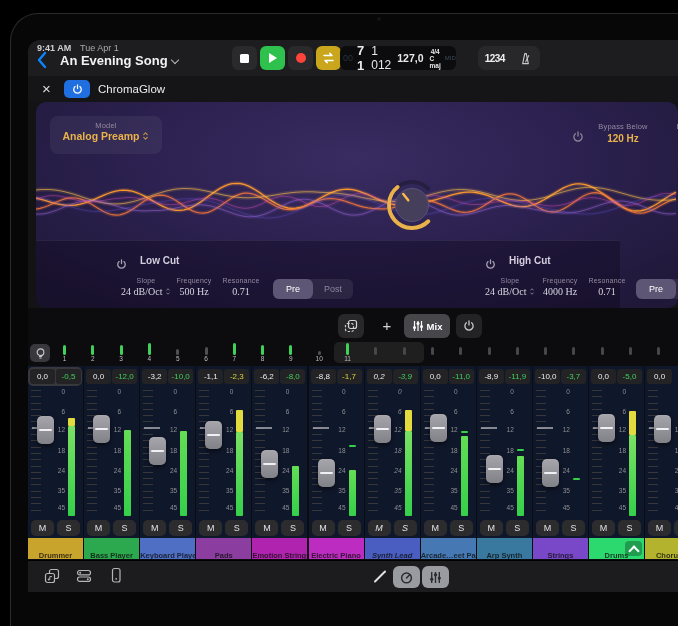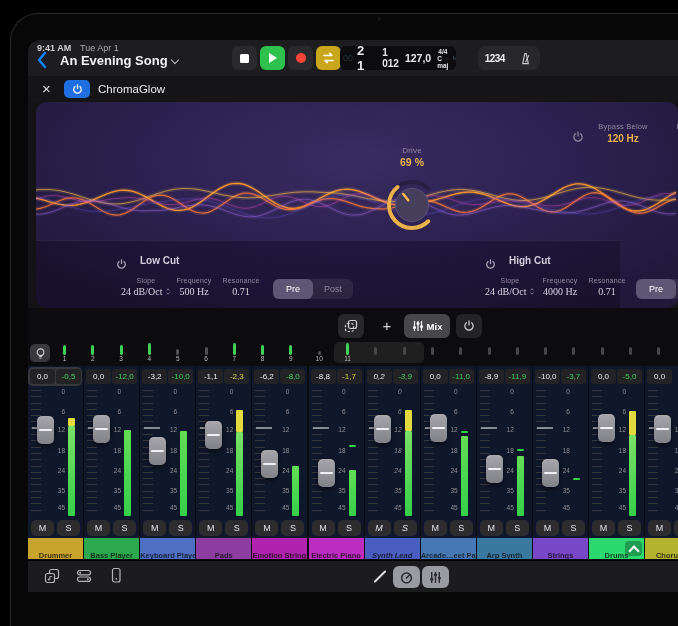--- a/index.html
+++ b/index.html
@@ -109,22 +109,22 @@
         </div>
         <div class="ttile" style="left:288px;background:#c9a61c;">
           <svg width="15" height="12" viewBox="0 0 15 12">
             <path d="M3 3.6h8l-2.2-2.2M12 8.4H4l2.2 2.2" stroke="#fff" stroke-width="1.5" fill="none" stroke-linecap="round" stroke-linejoin="round"></path>
           </svg>
         </div>
 
         
         <div id="lcd">
           <span style="font-size:9px;color:#26333c;margin-left:3px;">00</span>
-          <span style="font-size:13px;font-weight:700;margin-left:4px;">2 1</span>
-          <span style="font-size:10px;font-weight:700;margin-left:18px;">1 012</span>
+          <span style="font-size:13px;font-weight:700;margin-left:4px;">7 1</span>
+          <span style="font-size:12px;font-weight:400;margin-left:7px;">1 012</span>
           <span class="lcd-div"></span>
           <span style="font-size:10.5px;font-weight:600;">127,0</span>
           <span class="lcd-div"></span>
           <span style="display:flex;flex-direction:column;align-items:center;line-height:7px;">
             <span style="font-size:6.5px;font-weight:700;">4/4</span>
             <span style="font-size:6.5px;font-weight:700;">C maj</span>
           </span>
           <span style="font-size:6px;color:#3c4c59;margin-left:4px;">MIDI</span>
         </div>
 
@@ -158,40 +158,46 @@
             <path d="M0.0 36.0 L4.0 35.6 L8.0 35.5 L12.0 35.5 L16.0 35.7 L20.0 36.1 L24.0 36.8 L28.0 37.6 L32.0 38.6 L36.0 39.7 L40.0 40.9 L44.0 42.2 L48.0 43.6 L52.0 44.9 L56.0 46.1 L60.0 47.2 L64.0 48.2 L68.0 49.0 L72.0 49.6 L76.0 49.9 L80.0 50.0 L84.0 49.8 L88.0 49.4 L92.0 48.7 L96.0 47.8 L100.0 46.8 L104.0 45.6 L108.0 44.3 L112.0 42.9 L116.0 41.5 L120.0 40.1 L124.0 38.8 L128.0 37.6 L132.0 36.6 L136.0 35.8 L140.0 35.1 L144.0 34.7 L148.0 34.5 L152.0 34.6 L156.0 34.8 L160.0 35.2 L164.0 35.8 L168.0 36.6 L172.0 37.4 L176.0 38.3 L180.0 39.3 L184.0 40.2 L188.0 41.1 L192.0 41.8 L196.0 42.5 L200.0 43.1 L204.0 43.5 L208.0 43.7 L212.0 43.8 L216.0 43.7 L220.0 43.5 L224.0 43.1 L228.0 42.7 L232.0 42.1 L236.0 41.5 L240.0 40.9 L244.0 40.2 L248.0 39.6 L252.0 39.1 L256.0 38.6 L260.0 38.2 L264.0 38.0 L268.0 37.8 L272.0 37.8 L276.0 37.8 L280.0 38.0 L284.0 38.3 L288.0 38.4 L292.0 38.6 L296.0 38.8 L300.0 39.1 L304.0 39.5 L308.0 40.1 L312.0 40.7 L316.0 41.4 L320.0 42.1 L324.0 43.0 L328.0 43.8 L332.0 44.6 L336.0 45.3 L340.0 46.0 L344.0 46.6 L348.0 47.1 L352.0 47.4 L356.0 47.5 L360.0 47.5 L364.0 47.3 L368.0 46.9 L372.0 46.3 L376.0 45.5 L380.0 44.6 L384.0 43.6 L388.0 42.6 L392.0 41.5 L396.0 40.3 L400.0 39.3 L404.0 38.2 L408.0 37.4 L412.0 36.6 L416.0 36.0 L420.0 35.7 L424.0 35.5 L428.0 35.6 L432.0 35.9 L436.0 36.3 L440.0 37.0 L444.0 37.8 L448.0 38.8 L452.0 39.8 L456.0 40.9 L460.0 42.0 L464.0 43.1 L468.0 44.1 L472.0 44.9 L476.0 45.6 L480.0 46.1 L484.0 46.4 L488.0 46.5 L492.0 46.3 L496.0 45.9 L500.0 45.3 L504.0 44.5 L508.0 43.6 L512.0 42.5 L516.0 41.3 L520.0 40.0 L524.0 38.8 L528.0 37.6 L532.0 36.5 L536.0 35.5 L540.0 34.6 L544.0 34.0 L548.0 33.6 L552.0 33.3 L556.0 33.3 L560.0 33.6 L564.0 34.0 L568.0 34.7 L572.0 35.5 L576.0 36.4 L580.0 37.5 L584.0 38.6 L588.0 39.7 L592.0 40.9 L596.0 42.0 L600.0 43.0 L604.0 43.9 L608.0 44.7 L612.0 45.3 L616.0 45.8 L620.0 46.1 L624.0 46.2 L628.0 46.2 L632.0 46.1 L636.0 45.8 L640.0 45.4 " fill="none" stroke="#ffc04d" stroke-width="4" stroke-opacity="0.132"></path>
             <path d="M0.0 36.0 L4.0 35.6 L8.0 35.5 L12.0 35.5 L16.0 35.7 L20.0 36.1 L24.0 36.8 L28.0 37.6 L32.0 38.6 L36.0 39.7 L40.0 40.9 L44.0 42.2 L48.0 43.6 L52.0 44.9 L56.0 46.1 L60.0 47.2 L64.0 48.2 L68.0 49.0 L72.0 49.6 L76.0 49.9 L80.0 50.0 L84.0 49.8 L88.0 49.4 L92.0 48.7 L96.0 47.8 L100.0 46.8 L104.0 45.6 L108.0 44.3 L112.0 42.9 L116.0 41.5 L120.0 40.1 L124.0 38.8 L128.0 37.6 L132.0 36.6 L136.0 35.8 L140.0 35.1 L144.0 34.7 L148.0 34.5 L152.0 34.6 L156.0 34.8 L160.0 35.2 L164.0 35.8 L168.0 36.6 L172.0 37.4 L176.0 38.3 L180.0 39.3 L184.0 40.2 L188.0 41.1 L192.0 41.8 L196.0 42.5 L200.0 43.1 L204.0 43.5 L208.0 43.7 L212.0 43.8 L216.0 43.7 L220.0 43.5 L224.0 43.1 L228.0 42.7 L232.0 42.1 L236.0 41.5 L240.0 40.9 L244.0 40.2 L248.0 39.6 L252.0 39.1 L256.0 38.6 L260.0 38.2 L264.0 38.0 L268.0 37.8 L272.0 37.8 L276.0 37.8 L280.0 38.0 L284.0 38.3 L288.0 38.4 L292.0 38.6 L296.0 38.8 L300.0 39.1 L304.0 39.5 L308.0 40.1 L312.0 40.7 L316.0 41.4 L320.0 42.1 L324.0 43.0 L328.0 43.8 L332.0 44.6 L336.0 45.3 L340.0 46.0 L344.0 46.6 L348.0 47.1 L352.0 47.4 L356.0 47.5 L360.0 47.5 L364.0 47.3 L368.0 46.9 L372.0 46.3 L376.0 45.5 L380.0 44.6 L384.0 43.6 L388.0 42.6 L392.0 41.5 L396.0 40.3 L400.0 39.3 L404.0 38.2 L408.0 37.4 L412.0 36.6 L416.0 36.0 L420.0 35.7 L424.0 35.5 L428.0 35.6 L432.0 35.9 L436.0 36.3 L440.0 37.0 L444.0 37.8 L448.0 38.8 L452.0 39.8 L456.0 40.9 L460.0 42.0 L464.0 43.1 L468.0 44.1 L472.0 44.9 L476.0 45.6 L480.0 46.1 L484.0 46.4 L488.0 46.5 L492.0 46.3 L496.0 45.9 L500.0 45.3 L504.0 44.5 L508.0 43.6 L512.0 42.5 L516.0 41.3 L520.0 40.0 L524.0 38.8 L528.0 37.6 L532.0 36.5 L536.0 35.5 L540.0 34.6 L544.0 34.0 L548.0 33.6 L552.0 33.3 L556.0 33.3 L560.0 33.6 L564.0 34.0 L568.0 34.7 L572.0 35.5 L576.0 36.4 L580.0 37.5 L584.0 38.6 L588.0 39.7 L592.0 40.9 L596.0 42.0 L600.0 43.0 L604.0 43.9 L608.0 44.7 L612.0 45.3 L616.0 45.8 L620.0 46.1 L624.0 46.2 L628.0 46.2 L632.0 46.1 L636.0 45.8 L640.0 45.4 " fill="none" stroke="#ffc04d" stroke-width="1" stroke-opacity="0.6"></path>
             <path d="M0.0 60.1 L4.0 60.1 L8.0 59.7 L12.0 58.9 L16.0 57.8 L20.0 56.4 L24.0 54.8 L28.0 53.1 L32.0 51.5 L36.0 50.0 L40.0 48.7 L44.0 47.6 L48.0 46.9 L52.0 46.5 L56.0 46.5 L60.0 46.8 L64.0 47.5 L68.0 48.4 L72.0 49.5 L76.0 50.7 L80.0 51.9 L84.0 53.1 L88.0 54.2 L92.0 55.1 L96.0 55.9 L100.0 56.4 L104.0 56.8 L108.0 56.9 L112.0 56.8 L116.0 56.6 L120.0 56.6 L124.0 56.4 L128.0 56.0 L132.0 55.5 L136.0 54.8 L140.0 54.0 L144.0 53.2 L148.0 52.4 L152.0 51.7 L156.0 51.2 L160.0 50.8 L164.0 50.8 L168.0 51.0 L172.0 51.5 L176.0 52.3 L180.0 53.4 L184.0 54.7 L188.0 56.1 L192.0 57.6 L196.0 59.0 L200.0 60.4 L204.0 61.5 L208.0 62.3 L212.0 62.8 L216.0 62.8 L220.0 62.4 L224.0 61.6 L228.0 60.4 L232.0 58.8 L236.0 57.0 L240.0 55.0 L244.0 52.9 L248.0 50.9 L252.0 49.1 L256.0 47.5 L260.0 46.3 L264.0 45.5 L268.0 45.2 L272.0 45.5 L276.0 46.2 L280.0 47.3 L284.0 48.8 L288.0 50.6 L292.0 52.6 L296.0 54.6 L300.0 56.5 L304.0 58.2 L308.0 59.6 L312.0 60.6 L316.0 61.1 L320.0 61.1 L324.0 60.6 L328.0 59.6 L332.0 58.2 L336.0 56.5 L340.0 54.5 L344.0 52.5 L348.0 50.4 L352.0 48.5 L356.0 46.8 L360.0 45.5 L364.0 44.6 L368.0 44.1 L372.0 44.2 L376.0 44.8 L380.0 45.8 L384.0 47.2 L388.0 48.9 L392.0 50.8 L396.0 52.8 L400.0 54.7 L404.0 56.6 L408.0 58.2 L412.0 59.5 L416.0 60.4 L420.0 61.0 L424.0 61.1 L428.0 60.9 L432.0 60.3 L436.0 59.4 L440.0 58.4 L444.0 57.1 L448.0 55.9 L452.0 54.7 L456.0 53.6 L460.0 52.7 L464.0 52.0 L468.0 51.6 L472.0 51.5 L476.0 51.6 L480.0 52.0 L484.0 52.5 L488.0 53.2 L492.0 54.0 L496.0 54.8 L500.0 55.6 L504.0 56.2 L508.0 56.8 L512.0 57.4 L516.0 57.9 L520.0 58.4 L524.0 58.8 L528.0 59.0 L532.0 58.9 L536.0 58.6 L540.0 58.1 L544.0 57.3 L548.0 56.3 L552.0 55.1 L556.0 53.8 L560.0 52.4 L564.0 51.0 L568.0 49.7 L572.0 48.6 L576.0 47.7 L580.0 47.2 L584.0 47.0 L588.0 47.2 L592.0 47.8 L596.0 48.7 L600.0 49.9 L604.0 51.3 L608.0 52.9 L612.0 54.6 L616.0 56.2 L620.0 57.6 L624.0 58.7 L628.0 59.5 L632.0 59.9 L636.0 59.9 L640.0 59.4 " fill="none" stroke="#a06ae0" stroke-width="4" stroke-opacity="0.11"></path>
             <path d="M0.0 60.1 L4.0 60.1 L8.0 59.7 L12.0 58.9 L16.0 57.8 L20.0 56.4 L24.0 54.8 L28.0 53.1 L32.0 51.5 L36.0 50.0 L40.0 48.7 L44.0 47.6 L48.0 46.9 L52.0 46.5 L56.0 46.5 L60.0 46.8 L64.0 47.5 L68.0 48.4 L72.0 49.5 L76.0 50.7 L80.0 51.9 L84.0 53.1 L88.0 54.2 L92.0 55.1 L96.0 55.9 L100.0 56.4 L104.0 56.8 L108.0 56.9 L112.0 56.8 L116.0 56.6 L120.0 56.6 L124.0 56.4 L128.0 56.0 L132.0 55.5 L136.0 54.8 L140.0 54.0 L144.0 53.2 L148.0 52.4 L152.0 51.7 L156.0 51.2 L160.0 50.8 L164.0 50.8 L168.0 51.0 L172.0 51.5 L176.0 52.3 L180.0 53.4 L184.0 54.7 L188.0 56.1 L192.0 57.6 L196.0 59.0 L200.0 60.4 L204.0 61.5 L208.0 62.3 L212.0 62.8 L216.0 62.8 L220.0 62.4 L224.0 61.6 L228.0 60.4 L232.0 58.8 L236.0 57.0 L240.0 55.0 L244.0 52.9 L248.0 50.9 L252.0 49.1 L256.0 47.5 L260.0 46.3 L264.0 45.5 L268.0 45.2 L272.0 45.5 L276.0 46.2 L280.0 47.3 L284.0 48.8 L288.0 50.6 L292.0 52.6 L296.0 54.6 L300.0 56.5 L304.0 58.2 L308.0 59.6 L312.0 60.6 L316.0 61.1 L320.0 61.1 L324.0 60.6 L328.0 59.6 L332.0 58.2 L336.0 56.5 L340.0 54.5 L344.0 52.5 L348.0 50.4 L352.0 48.5 L356.0 46.8 L360.0 45.5 L364.0 44.6 L368.0 44.1 L372.0 44.2 L376.0 44.8 L380.0 45.8 L384.0 47.2 L388.0 48.9 L392.0 50.8 L396.0 52.8 L400.0 54.7 L404.0 56.6 L408.0 58.2 L412.0 59.5 L416.0 60.4 L420.0 61.0 L424.0 61.1 L428.0 60.9 L432.0 60.3 L436.0 59.4 L440.0 58.4 L444.0 57.1 L448.0 55.9 L452.0 54.7 L456.0 53.6 L460.0 52.7 L464.0 52.0 L468.0 51.6 L472.0 51.5 L476.0 51.6 L480.0 52.0 L484.0 52.5 L488.0 53.2 L492.0 54.0 L496.0 54.8 L500.0 55.6 L504.0 56.2 L508.0 56.8 L512.0 57.4 L516.0 57.9 L520.0 58.4 L524.0 58.8 L528.0 59.0 L532.0 58.9 L536.0 58.6 L540.0 58.1 L544.0 57.3 L548.0 56.3 L552.0 55.1 L556.0 53.8 L560.0 52.4 L564.0 51.0 L568.0 49.7 L572.0 48.6 L576.0 47.7 L580.0 47.2 L584.0 47.0 L588.0 47.2 L592.0 47.8 L596.0 48.7 L600.0 49.9 L604.0 51.3 L608.0 52.9 L612.0 54.6 L616.0 56.2 L620.0 57.6 L624.0 58.7 L628.0 59.5 L632.0 59.9 L636.0 59.9 L640.0 59.4 " fill="none" stroke="#a06ae0" stroke-width="1" stroke-opacity="0.5"></path>
             <path d="M0.0 45.4 L4.0 43.9 L8.0 42.7 L12.0 41.9 L16.0 41.6 L20.0 41.7 L24.0 42.2 L28.0 43.0 L32.0 43.9 L36.0 45.0 L40.0 46.0 L44.0 46.9 L48.0 47.5 L52.0 47.7 L56.0 47.7 L60.0 47.5 L64.0 47.0 L68.0 46.3 L72.0 45.7 L76.0 45.0 L80.0 44.5 L84.0 44.2 L88.0 43.8 L92.0 43.6 L96.0 43.6 L100.0 43.9 L104.0 44.4 L108.0 45.2 L112.0 46.2 L116.0 47.2 L120.0 48.3 L124.0 49.3 L128.0 50.1 L132.0 50.6 L136.0 50.7 L140.0 50.4 L144.0 49.8 L148.0 48.9 L152.0 47.8 L156.0 46.6 L160.0 45.5 L164.0 44.7 L168.0 44.2 L172.0 44.1 L176.0 44.6 L180.0 45.4 L184.0 46.7 L188.0 48.3 L192.0 49.9 L196.0 51.5 L200.0 52.9 L204.0 53.8 L208.0 54.3 L212.0 54.2 L216.0 53.4 L220.0 52.2 L224.0 50.6 L228.0 48.7 L232.0 46.8 L236.0 45.0 L240.0 43.6 L244.0 42.6 L248.0 42.3 L252.0 42.6 L256.0 43.4 L260.0 44.8 L264.0 46.4 L268.0 48.2 L272.0 49.9 L276.0 51.3 L280.0 52.3 L284.0 52.6 L288.0 52.4 L292.0 51.5 L296.0 50.1 L300.0 48.2 L304.0 46.2 L308.0 44.1 L312.0 42.3 L316.0 40.8 L320.0 39.9 L324.0 39.6 L328.0 39.9 L332.0 40.8 L336.0 42.1 L340.0 43.8 L344.0 45.5 L348.0 47.2 L352.0 48.6 L356.0 49.6 L360.0 50.1 L364.0 50.1 L368.0 49.5 L372.0 48.6 L376.0 47.3 L380.0 45.8 L384.0 44.4 L388.0 43.2 L392.0 42.2 L396.0 41.8 L400.0 41.7 L404.0 42.2 L408.0 43.0 L412.0 44.2 L416.0 45.5 L420.0 46.9 L424.0 48.2 L428.0 49.3 L432.0 50.0 L436.0 50.5 L440.0 50.6 L444.0 50.3 L448.0 49.9 L452.0 49.2 L456.0 48.5 L460.0 47.9 L464.0 47.3 L468.0 47.0 L472.0 46.8 L476.0 46.9 L480.0 47.0 L484.0 47.2 L488.0 47.6 L492.0 48.2 L496.0 49.0 L500.0 49.8 L504.0 50.6 L508.0 51.3 L512.0 51.8 L516.0 52.0 L520.0 51.8 L524.0 51.3 L528.0 50.4 L532.0 49.3 L536.0 48.0 L540.0 46.7 L544.0 45.4 L548.0 44.5 L552.0 43.8 L556.0 43.6 L560.0 43.9 L564.0 44.5 L568.0 45.6 L572.0 46.9 L576.0 48.3 L580.0 49.6 L584.0 50.6 L588.0 51.3 L592.0 51.5 L596.0 51.1 L600.0 50.2 L604.0 48.8 L608.0 47.1 L612.0 45.2 L616.0 43.3 L620.0 41.6 L624.0 40.3 L628.0 39.6 L632.0 39.4 L636.0 39.9 L640.0 41.0 " fill="none" stroke="#e050c0" stroke-width="4" stroke-opacity="0.08360000000000001"></path>
             <path d="M0.0 45.4 L4.0 43.9 L8.0 42.7 L12.0 41.9 L16.0 41.6 L20.0 41.7 L24.0 42.2 L28.0 43.0 L32.0 43.9 L36.0 45.0 L40.0 46.0 L44.0 46.9 L48.0 47.5 L52.0 47.7 L56.0 47.7 L60.0 47.5 L64.0 47.0 L68.0 46.3 L72.0 45.7 L76.0 45.0 L80.0 44.5 L84.0 44.2 L88.0 43.8 L92.0 43.6 L96.0 43.6 L100.0 43.9 L104.0 44.4 L108.0 45.2 L112.0 46.2 L116.0 47.2 L120.0 48.3 L124.0 49.3 L128.0 50.1 L132.0 50.6 L136.0 50.7 L140.0 50.4 L144.0 49.8 L148.0 48.9 L152.0 47.8 L156.0 46.6 L160.0 45.5 L164.0 44.7 L168.0 44.2 L172.0 44.1 L176.0 44.6 L180.0 45.4 L184.0 46.7 L188.0 48.3 L192.0 49.9 L196.0 51.5 L200.0 52.9 L204.0 53.8 L208.0 54.3 L212.0 54.2 L216.0 53.4 L220.0 52.2 L224.0 50.6 L228.0 48.7 L232.0 46.8 L236.0 45.0 L240.0 43.6 L244.0 42.6 L248.0 42.3 L252.0 42.6 L256.0 43.4 L260.0 44.8 L264.0 46.4 L268.0 48.2 L272.0 49.9 L276.0 51.3 L280.0 52.3 L284.0 52.6 L288.0 52.4 L292.0 51.5 L296.0 50.1 L300.0 48.2 L304.0 46.2 L308.0 44.1 L312.0 42.3 L316.0 40.8 L320.0 39.9 L324.0 39.6 L328.0 39.9 L332.0 40.8 L336.0 42.1 L340.0 43.8 L344.0 45.5 L348.0 47.2 L352.0 48.6 L356.0 49.6 L360.0 50.1 L364.0 50.1 L368.0 49.5 L372.0 48.6 L376.0 47.3 L380.0 45.8 L384.0 44.4 L388.0 43.2 L392.0 42.2 L396.0 41.8 L400.0 41.7 L404.0 42.2 L408.0 43.0 L412.0 44.2 L416.0 45.5 L420.0 46.9 L424.0 48.2 L428.0 49.3 L432.0 50.0 L436.0 50.5 L440.0 50.6 L444.0 50.3 L448.0 49.9 L452.0 49.2 L456.0 48.5 L460.0 47.9 L464.0 47.3 L468.0 47.0 L472.0 46.8 L476.0 46.9 L480.0 47.0 L484.0 47.2 L488.0 47.6 L492.0 48.2 L496.0 49.0 L500.0 49.8 L504.0 50.6 L508.0 51.3 L512.0 51.8 L516.0 52.0 L520.0 51.8 L524.0 51.3 L528.0 50.4 L532.0 49.3 L536.0 48.0 L540.0 46.7 L544.0 45.4 L548.0 44.5 L552.0 43.8 L556.0 43.6 L560.0 43.9 L564.0 44.5 L568.0 45.6 L572.0 46.9 L576.0 48.3 L580.0 49.6 L584.0 50.6 L588.0 51.3 L592.0 51.5 L596.0 51.1 L600.0 50.2 L604.0 48.8 L608.0 47.1 L612.0 45.2 L616.0 43.3 L620.0 41.6 L624.0 40.3 L628.0 39.6 L632.0 39.4 L636.0 39.9 L640.0 41.0 " fill="none" stroke="#e050c0" stroke-width="1" stroke-opacity="0.38"></path>
             <path d="M0.0 43.4 L4.0 44.0 L8.0 44.8 L12.0 45.8 L16.0 47.0 L20.0 48.2 L24.0 49.5 L28.0 50.8 L32.0 52.0 L36.0 53.2 L40.0 54.3 L44.0 55.3 L48.0 56.1 L52.0 56.8 L56.0 57.2 L60.0 57.4 L64.0 57.5 L68.0 57.3 L72.0 57.0 L76.0 56.6 L80.0 56.0 L84.0 55.2 L88.0 54.5 L92.0 53.6 L96.0 52.8 L100.0 51.9 L104.0 51.2 L108.0 50.4 L112.0 49.8 L116.0 49.3 L120.0 48.6 L124.0 48.0 L128.0 47.3 L132.0 46.7 L136.0 46.1 L140.0 45.6 L144.0 45.2 L148.0 44.9 L152.0 44.8 L156.0 44.8 L160.0 45.1 L164.0 45.5 L168.0 46.1 L172.0 46.9 L176.0 47.9 L180.0 49.1 L184.0 50.4 L188.0 51.8 L192.0 53.3 L196.0 54.9 L200.0 56.4 L204.0 57.9 L208.0 59.3 L212.0 60.6 L216.0 61.7 L220.0 62.7 L224.0 63.4 L228.0 63.8 L232.0 63.9 L236.0 63.8 L240.0 63.4 L244.0 62.7 L248.0 61.7 L252.0 60.5 L256.0 59.0 L260.0 57.4 L264.0 55.7 L268.0 53.8 L272.0 51.9 L276.0 50.1 L280.0 48.3 L284.0 46.6 L288.0 45.0 L292.0 43.7 L296.0 42.6 L300.0 41.8 L304.0 41.2 L308.0 41.0 L312.0 41.1 L316.0 41.5 L320.0 42.1 L324.0 43.1 L328.0 44.3 L332.0 45.6 L336.0 47.2 L340.0 48.8 L344.0 50.5 L348.0 52.2 L352.0 53.9 L356.0 55.4 L360.0 56.9 L364.0 58.1 L368.0 59.2 L372.0 60.0 L376.0 60.6 L380.0 60.9 L384.0 60.9 L388.0 60.6 L392.0 60.1 L396.0 59.3 L400.0 58.4 L404.0 57.3 L408.0 56.0 L412.0 54.6 L416.0 53.2 L420.0 51.8 L424.0 50.4 L428.0 49.1 L432.0 47.9 L436.0 46.8 L440.0 45.9 L444.0 45.2 L448.0 44.7 L452.0 44.4 L456.0 44.3 L460.0 44.4 L464.0 44.7 L468.0 45.2 L472.0 45.9 L476.0 46.6 L480.0 47.5 L484.0 48.4 L488.0 49.4 L492.0 50.3 L496.0 51.3 L500.0 52.2 L504.0 53.0 L508.0 53.7 L512.0 54.5 L516.0 55.3 L520.0 56.1 L524.0 57.0 L528.0 57.7 L532.0 58.4 L536.0 59.1 L540.0 59.5 L544.0 59.9 L548.0 60.0 L552.0 60.0 L556.0 59.8 L560.0 59.3 L564.0 58.7 L568.0 57.9 L572.0 56.9 L576.0 55.7 L580.0 54.4 L584.0 53.0 L588.0 51.5 L592.0 50.0 L596.0 48.5 L600.0 47.1 L604.0 45.8 L608.0 44.7 L612.0 43.7 L616.0 42.9 L620.0 42.4 L624.0 42.1 L628.0 42.1 L632.0 42.4 L636.0 42.9 L640.0 43.7 " fill="none" stroke="#6a5adf" stroke-width="4" stroke-opacity="0.066"></path>
             <path d="M0.0 43.4 L4.0 44.0 L8.0 44.8 L12.0 45.8 L16.0 47.0 L20.0 48.2 L24.0 49.5 L28.0 50.8 L32.0 52.0 L36.0 53.2 L40.0 54.3 L44.0 55.3 L48.0 56.1 L52.0 56.8 L56.0 57.2 L60.0 57.4 L64.0 57.5 L68.0 57.3 L72.0 57.0 L76.0 56.6 L80.0 56.0 L84.0 55.2 L88.0 54.5 L92.0 53.6 L96.0 52.8 L100.0 51.9 L104.0 51.2 L108.0 50.4 L112.0 49.8 L116.0 49.3 L120.0 48.6 L124.0 48.0 L128.0 47.3 L132.0 46.7 L136.0 46.1 L140.0 45.6 L144.0 45.2 L148.0 44.9 L152.0 44.8 L156.0 44.8 L160.0 45.1 L164.0 45.5 L168.0 46.1 L172.0 46.9 L176.0 47.9 L180.0 49.1 L184.0 50.4 L188.0 51.8 L192.0 53.3 L196.0 54.9 L200.0 56.4 L204.0 57.9 L208.0 59.3 L212.0 60.6 L216.0 61.7 L220.0 62.7 L224.0 63.4 L228.0 63.8 L232.0 63.9 L236.0 63.8 L240.0 63.4 L244.0 62.7 L248.0 61.7 L252.0 60.5 L256.0 59.0 L260.0 57.4 L264.0 55.7 L268.0 53.8 L272.0 51.9 L276.0 50.1 L280.0 48.3 L284.0 46.6 L288.0 45.0 L292.0 43.7 L296.0 42.6 L300.0 41.8 L304.0 41.2 L308.0 41.0 L312.0 41.1 L316.0 41.5 L320.0 42.1 L324.0 43.1 L328.0 44.3 L332.0 45.6 L336.0 47.2 L340.0 48.8 L344.0 50.5 L348.0 52.2 L352.0 53.9 L356.0 55.4 L360.0 56.9 L364.0 58.1 L368.0 59.2 L372.0 60.0 L376.0 60.6 L380.0 60.9 L384.0 60.9 L388.0 60.6 L392.0 60.1 L396.0 59.3 L400.0 58.4 L404.0 57.3 L408.0 56.0 L412.0 54.6 L416.0 53.2 L420.0 51.8 L424.0 50.4 L428.0 49.1 L432.0 47.9 L436.0 46.8 L440.0 45.9 L444.0 45.2 L448.0 44.7 L452.0 44.4 L456.0 44.3 L460.0 44.4 L464.0 44.7 L468.0 45.2 L472.0 45.9 L476.0 46.6 L480.0 47.5 L484.0 48.4 L488.0 49.4 L492.0 50.3 L496.0 51.3 L500.0 52.2 L504.0 53.0 L508.0 53.7 L512.0 54.5 L516.0 55.3 L520.0 56.1 L524.0 57.0 L528.0 57.7 L532.0 58.4 L536.0 59.1 L540.0 59.5 L544.0 59.9 L548.0 60.0 L552.0 60.0 L556.0 59.8 L560.0 59.3 L564.0 58.7 L568.0 57.9 L572.0 56.9 L576.0 55.7 L580.0 54.4 L584.0 53.0 L588.0 51.5 L592.0 50.0 L596.0 48.5 L600.0 47.1 L604.0 45.8 L608.0 44.7 L612.0 43.7 L616.0 42.9 L620.0 42.4 L624.0 42.1 L628.0 42.1 L632.0 42.4 L636.0 42.9 L640.0 43.7 " fill="none" stroke="#6a5adf" stroke-width="1" stroke-opacity="0.3"></path>
           </svg>
 
+        <div class="abs" style="left:14px;top:14px;width:112px;height:38px;background:rgba(255,255,255,.055);
+             border-radius:8px;text-align:center;">
+          <div class="plabel" style="margin-top:5px;">Model</div>
+          <div class="pvalue-gold">
+            <span>Analog Preamp</span>
+            <svg width="7" height="10" viewBox="0 0 8 11" style="vertical-align:-1px;">
+              <path d="M2 4 L4 1.8 L6 4 M2 7 L4 9.2 L6 7" stroke="#c89a3e" stroke-width="1.2" fill="none" stroke-linecap="round" stroke-linejoin="round"></path>
+            </svg>
+          </div>
+        </div>
 
         <div class="abs" style="left:536px;top:27px;">
           <svg width="12" height="12" viewBox="0 0 12 12">
             <path d="M6 1v4" stroke="#8e8699" stroke-width="1.3" stroke-linecap="round" fill="none"></path>
             <path d="M3.4 2.8a4.1 4.1 0 1 0 5.2 0" stroke="#8e8699" stroke-width="1.3" stroke-linecap="round" fill="none"></path>
           </svg>
         </div>
         <div class="abs" style="left:552px;top:20px;width:70px;text-align:center;">
           <div class="plabel">Bypass Below</div>
           <div class="pvalue-gold" style="font-size:10px;margin-top:2px;">120 Hz</div>
         </div>
         <div class="abs" style="left:622px;top:20px;width:56px;text-align:center;">
           <div class="plabel">Level</div>
           <div class="pvalue-gold" style="font-size:10px;margin-top:2px;">0.0</div>
         </div>
 
-        <div class="abs" style="left:336px;top:44px;width:80px;text-align:center;z-index:3;">
-          <div class="plabel" style="font-size:8px;">Drive</div>
-          <div class="pvalue-gold" style="margin-top:1px;">69 %</div>
-        </div>
         <svg id="knob" class="abs" style="left:344px;top:71px;z-index:3;" width="64" height="64">
             <path d="M48.2634559672906 48.2634559672906 A23 23 0 1 1 48.2634559672906 15.736544032709407" fill="none" stroke="#261f42" stroke-width="4" stroke-linecap="round" stroke-opacity="1"></path>
             <path d="M48.2634559672906 48.2634559672906 A23 23 0 1 1 17.619418904278774 14.05010063121842" fill="none" stroke="#eab24a" stroke-width="4" stroke-linecap="round" stroke-opacity="1"></path>
             <circle cx="32" cy="32" r="16.5" fill="#453f5b" stroke="#59527a" stroke-width="1"></circle>
             <line x1="28.24854406198577" y1="27.317417555970025" x2="23.246602811300125" y2="21.073974297263383" stroke="#ffb84d" stroke-width="2.5" stroke-linecap="round"></line>
           </svg>
 
         <div id="plugin-footer">
           <span class="abs" style="left:80px;top:15px;">
             <svg width="11" height="11" viewBox="0 0 12 12">

